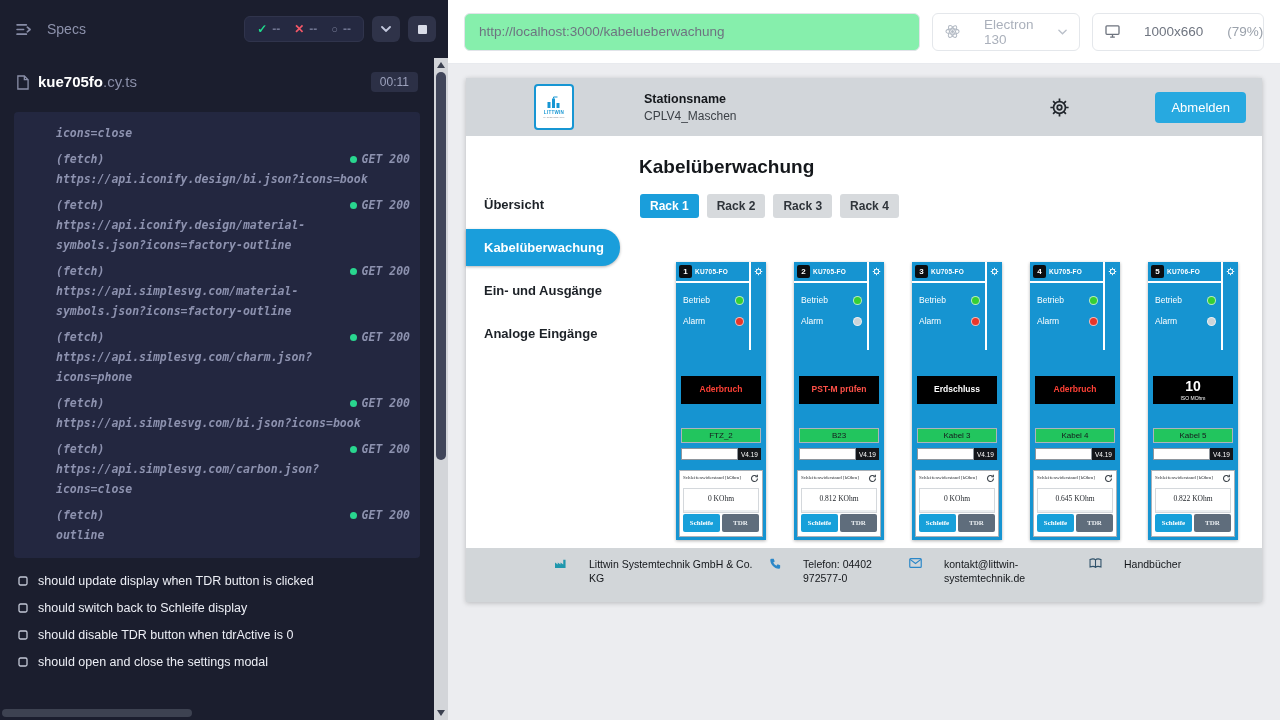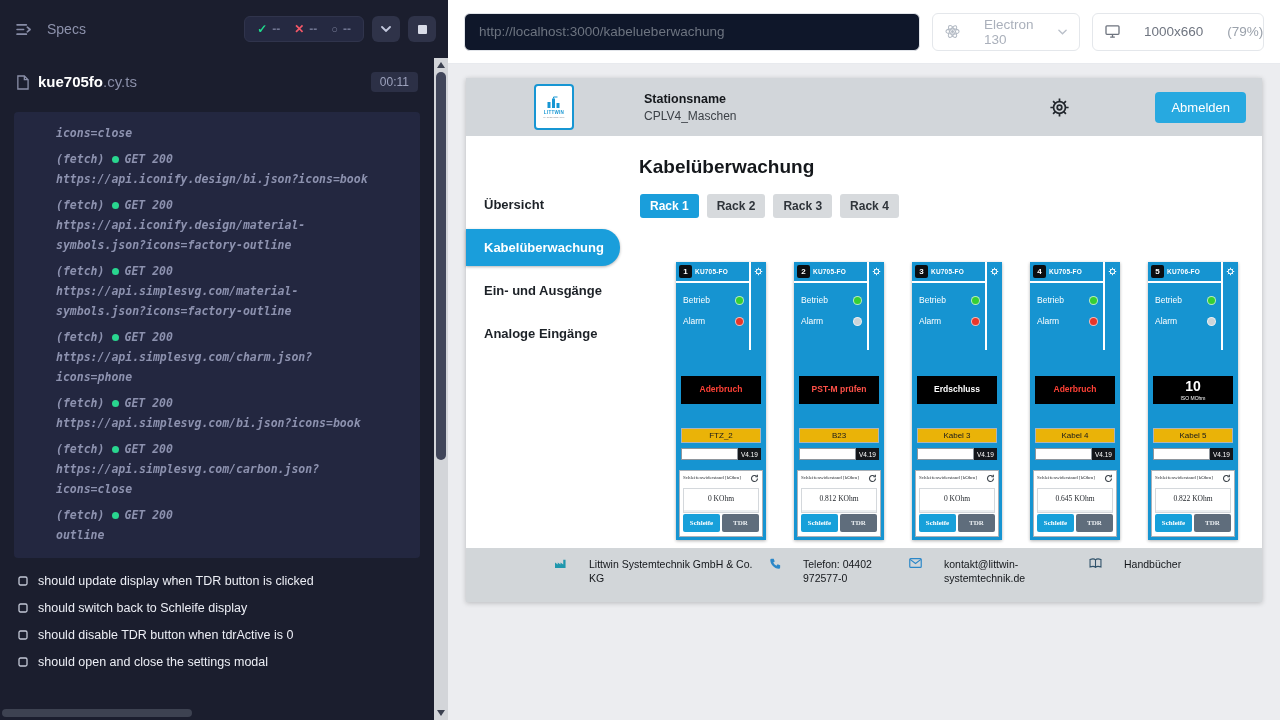--- a/index.html
+++ b/index.html
@@ -25,41 +25,41 @@
   .spec-row { height:48px; flex:none; display:flex; align-items:center; gap:9px; padding:0 16px; }
   .spec-name { color:#ffffff; font-size:15px; font-weight:bold; }
   .spec-ext { color:#8a8fa8; font-size:15px; }
   .spec-timer { margin-left:auto; background:#2c3046; color:#9da2bd; font-size:12px; padding:3px 9px; border-radius:4px; }
 
   .log-panel { margin:6px 14px 0 14px; height:446px; flex:none; background:#232740; border-radius:4px;
                padding:11px 10px 10px 42px; overflow:hidden;
                font-family:"DejaVu Sans Mono", monospace; font-style:italic; font-weight:600;
                font-size:11.5px; color:#8d92af; line-height:20px; }
   .log-entry { margin-bottom:6px; }
-  .log-meta { display:flex; align-items:center; gap:8px; }
+  .log-meta { display:flex; align-items:center; gap:8px;justify-content:space-between; }
   .status-dot { width:7px; height:7px; border-radius:50%; background:#29d68f; display:inline-block; margin-right:5px; flex:none; }
   .log-status { display:flex; align-items:center; }
   .log-url { word-break:break-all; }
 
   .tests { padding:16px 16px 0 18px; display:flex; flex-direction:column; gap:13px; }
   .test-row { display:flex; align-items:center; gap:10px; color:#eceef5; font-size:12.5px; }
   .test-icon { flex:none; display:flex; }
 
   .hscroll { margin-top:auto; height:14px; flex:none; position:relative; }
   .hscroll-thumb { position:absolute; left:2px; bottom:3px; width:190px; height:8px; background:#3d4251; border-radius:4px; }
 
   .vscroll { width:14px; flex:none; background:#d3d5d9; position:relative; }
   .vscroll-up { position:absolute; top:4px; left:3px; width:0; height:0; border-left:4px solid transparent; border-right:4px solid transparent; border-bottom:6px solid #3c4150; }
   .vscroll-down { position:absolute; bottom:4px; left:3px; width:0; height:0; border-left:4px solid transparent; border-right:4px solid transparent; border-top:6px solid #3c4150; }
   .vscroll-thumb { position:absolute; top:14px; left:2px; width:10px; height:388px; background:#41465a; border-radius:5px; }
 
   
   .right { flex:1; min-width:0; display:flex; flex-direction:column; background:#ecedf0; }
   .toolbar { height:64px; flex:none; background:#fff; border-bottom:1px solid #e8eaee; display:flex; align-items:center; gap:12px; padding:0 16px; }
-  .url-box { flex:1; height:38px; border:1px solid #e1e4e9; border-radius:6px; background:#0f172a; color:#6d7480; font-size:13.5px; padding:0 14px; font-family:"Liberation Sans", sans-serif; outline:none; }
+  .url-box { flex:1; height:38px; border:1px solid #e1e4e9; border-radius:6px; background:#86efac; color:#6d7480; font-size:13.5px; padding:0 14px; font-family:"Liberation Sans", sans-serif; outline:none; }
   .select { height:38px; border:1px solid #e4e7eb; border-radius:6px; background:#fff; display:flex; align-items:center; gap:24px; padding:0 12px; flex:none; }
   .browser-select { width:148px; color:#aab0bb; font-size:13.5px; }
   .size-select { width:172px; font-size:13.5px; color:#6f7580; }
   .zoom-val { color:#9aa1ab; }
   .sel-chevron { margin-left:auto; display:flex; }
 
   .preview { flex:1; padding:14px 0 0 18px; }
   .app { width:796px; height:524px; background:#fff; box-shadow:0 1px 5px rgba(0,0,0,.22); display:flex; flex-direction:column; }
 
   .app-header { height:58px; flex:none; background:#d2d6da; display:flex; align-items:center; padding:0 16px; }
@@ -92,21 +92,21 @@
   .model { font-size:6.5px; font-weight:bold; white-space:nowrap; overflow:hidden; letter-spacing:.2px; }
   .ch-right { width:17px; flex:none; border-left:2px solid #fff; display:flex; justify-content:center; padding-top:5px; }
   .leds { padding:12px 5px 0 7px; }
   .led-row { display:flex; align-items:center; justify-content:space-between; margin-bottom:11px; }
   .led-label { font-size:8.5px; }
   .led { width:9px; height:9px; border-radius:50%; border:1px solid rgba(255,255,255,.65); }
   .status-box { margin:26px 5px 0; background:#000; min-height:28px; flex:none; display:flex; flex-direction:column; align-items:center; justify-content:center; text-align:center; padding:2px 1px; }
   .status-text { font-size:8.5px; font-weight:bold; line-height:1.15; }
   .status-big { font-size:14px; font-weight:bold; line-height:1; }
   .status-sub { font-size:5px; margin-top:2px; color:#fff; }
-  .name-plate { margin:24px 5px 0; flex:none; background:#eab308; border:1px solid #aeb4ba; color:#16191d; font-size:8px; text-align:center; padding:2px 0; }
+  .name-plate { margin:24px 5px 0; flex:none; background:#22c55e; border:1px solid #aeb4ba; color:#16191d; font-size:8px; text-align:center; padding:2px 0; }
   .version-row { margin:5px 5px 0; height:12px; flex:none; display:flex; }
   .ver-input { flex:1; background:#fff; border:1px solid #8f969d; }
   .ver-badge { background:#14171b; color:#fff; font-size:6.5px; display:flex; align-items:center; padding:0 3px; }
   .meas-panel { margin:10px 3px 3px; flex:1; min-height:0; background:#fff; border:1px solid #aab1b8; padding:3px 3px 4px; display:flex; flex-direction:column; color:#1d2126;font-family:Liberation Serif, serif; }
   .meas-top { display:flex; justify-content:space-between; align-items:flex-start; gap:2px; }
   .meas-label { font-size:5px; color:#2a2e33; line-height:1.2; padding-top:1px; }
   .meas-value { margin-top:5px; border:1px solid #d4d8dc; box-shadow:inset 0 -2px 0 #eceff1; text-align:center; font-size:7.5px; color:#23272c; padding:5px 0 9px; background:#fff; }
   .meas-buttons { margin-top:auto; display:flex; gap:2px; }
   .mbtn { flex:1; text-align:center; font-size:7px; font-weight:bold; padding:5px 0; border-radius:2px; }
   .mbtn.schleife { background:#17a0da; color:#fff; }

